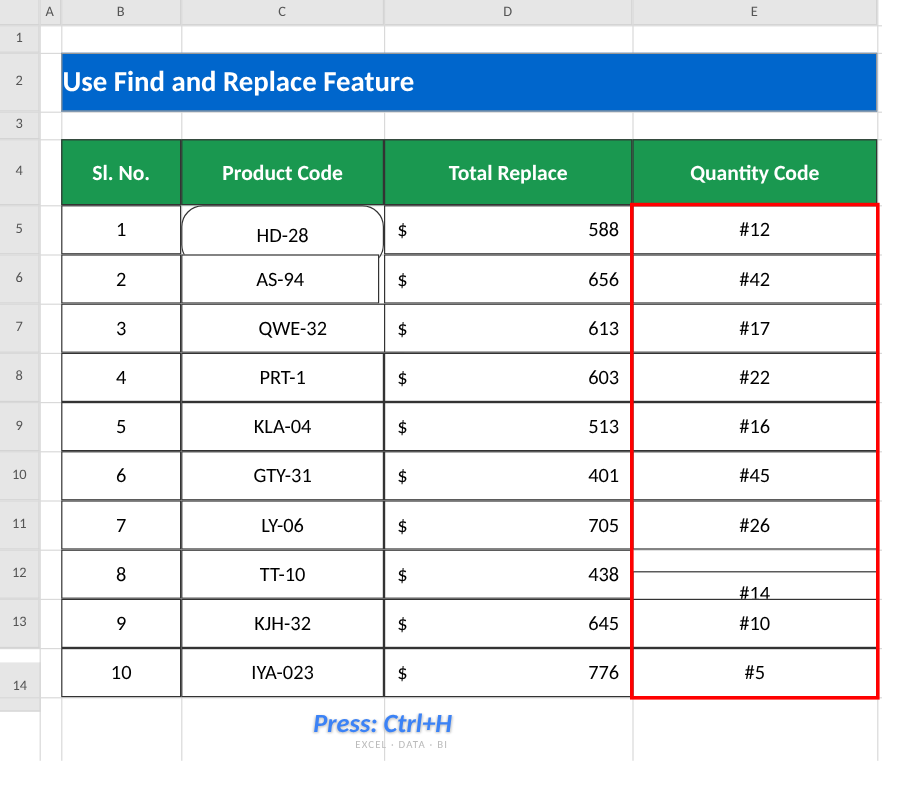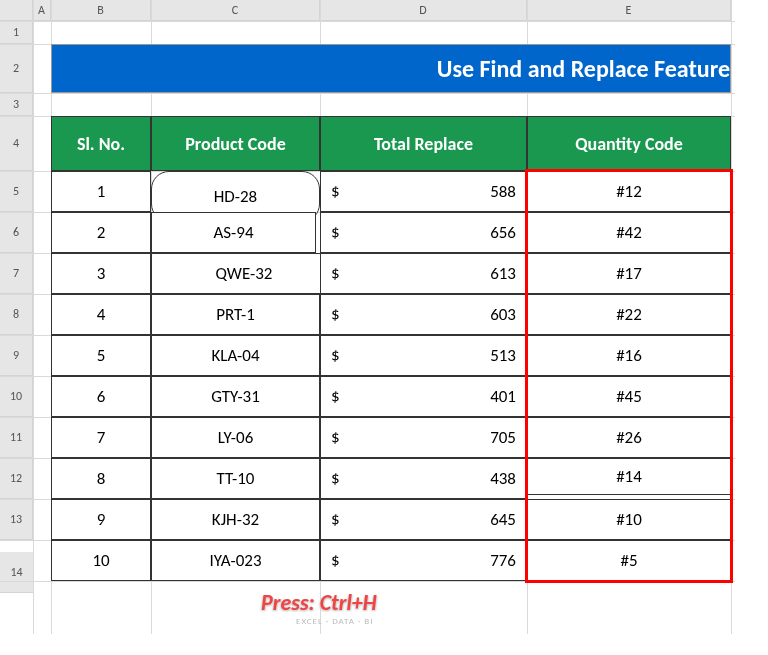--- a/index.html
+++ b/index.html
@@ -46,21 +46,21 @@
       width: 735px;
     }
     .title-banner {
       position: absolute;
       background: #0066CC;
       color: #fff;
       font-size: 24px;
       font-weight: bold;
       display: flex;
       align-items: center;
-      justify-content: flex-end;
+      justify-content: flex-start;
       border: 1px solid #999;
     }
     .th-cell {
       background: #1A9850;
       color: #ffffff;
       font-weight: bold;
       font-size: 18px;
       display: flex;
       align-items: center;
       justify-content: center;
@@ -84,21 +84,21 @@
     .red-outline {
       position: absolute;
       border: 3px solid red;
       pointer-events: none;
     }
     .press-label {
       position: absolute;
       font-size: 22px;
       font-weight: bold;
       font-style: italic;
-      color: #ef4444;
+      color: #3b82f6;
       text-shadow: 1px 1px 2px #ccc, -1px 1px 2px #ccc;
     }
     .watermark {
       position: absolute;
       font-size: 9px;
       color: #bbb;
       letter-spacing: 1px;
     }
   </style>
 </head>
@@ -211,21 +211,21 @@
       <span>$</span>
       <span>705</span>
     </div>
     <div class="td-cell" style="left: 527px; top: 417px; width: 204px; height: 41px;">#26</div>
     <div class="td-cell" style="left: 51px; top: 458px; width: 100px; height: 41px;">8</div>
     <div class="td-cell" style="left: 151px; top: 458px; width: 169px; height: 41px;">TT-10</div>
     <div class="td-cell money-cell" style="left: 320px; top: 458px; width: 207px; height: 41px;">
       <span>$</span>
       <span>438</span>
     </div>
-    <div class="td-cell" style="left: 527px; top: 458px; width: 204px; height: 37px;">#14</div>
+    <div class="td-cell" style="left: 527px; top: 476px; width: 204px; height: 37px;">#14</div>
     <div class="td-cell" style="left: 51px; top: 499px; width: 100px; height: 41px;">9</div>
     <div class="td-cell" style="left: 151px; top: 499px; width: 169px; height: 41px;">KJH-32</div>
     <div class="td-cell money-cell" style="left: 320px; top: 499px; width: 207px; height: 41px;">
       <span>$</span>
       <span>645</span>
     </div>
     <div class="td-cell" style="left: 527px; top: 499px; width: 204px; height: 41px;">#10</div>
     <div class="td-cell" style="left: 51px; top: 540px; width: 100px; height: 41px;">10</div>
     <div class="td-cell" style="left: 151px; top: 540px; width: 169px; height: 41px;">IYA-023</div>
     <div class="td-cell money-cell" style="left: 320px; top: 540px; width: 207px; height: 41px;">

